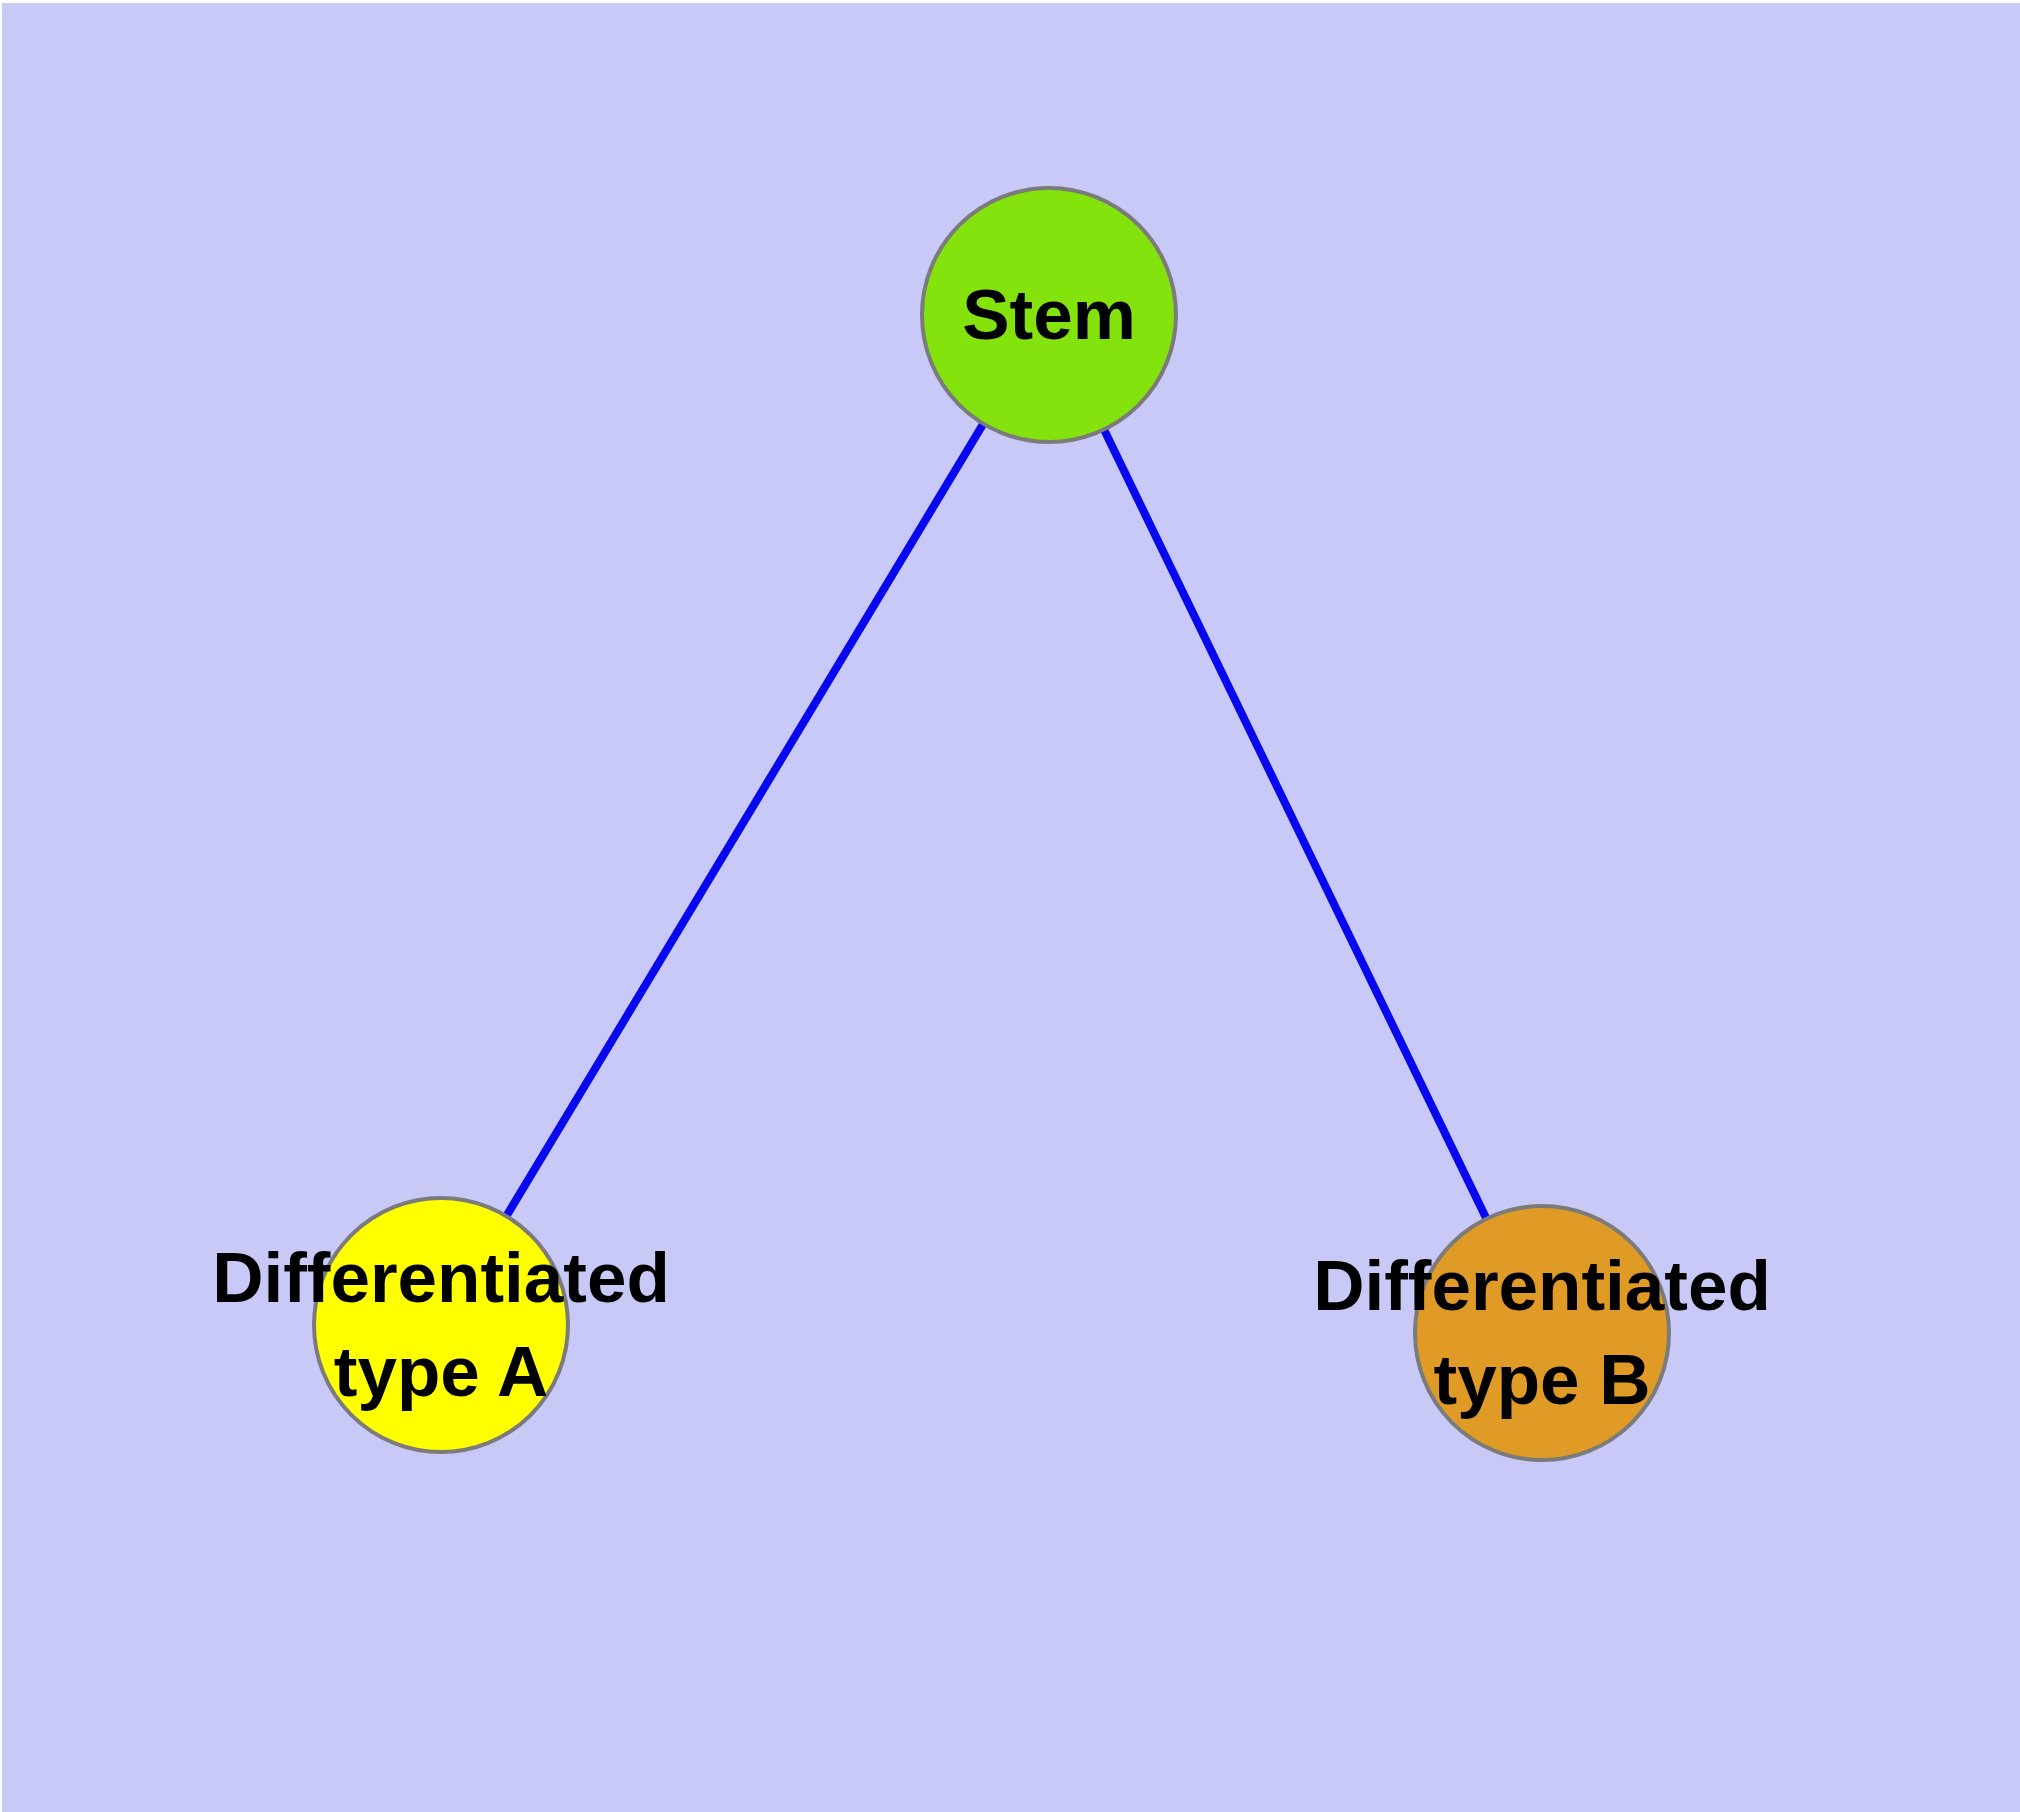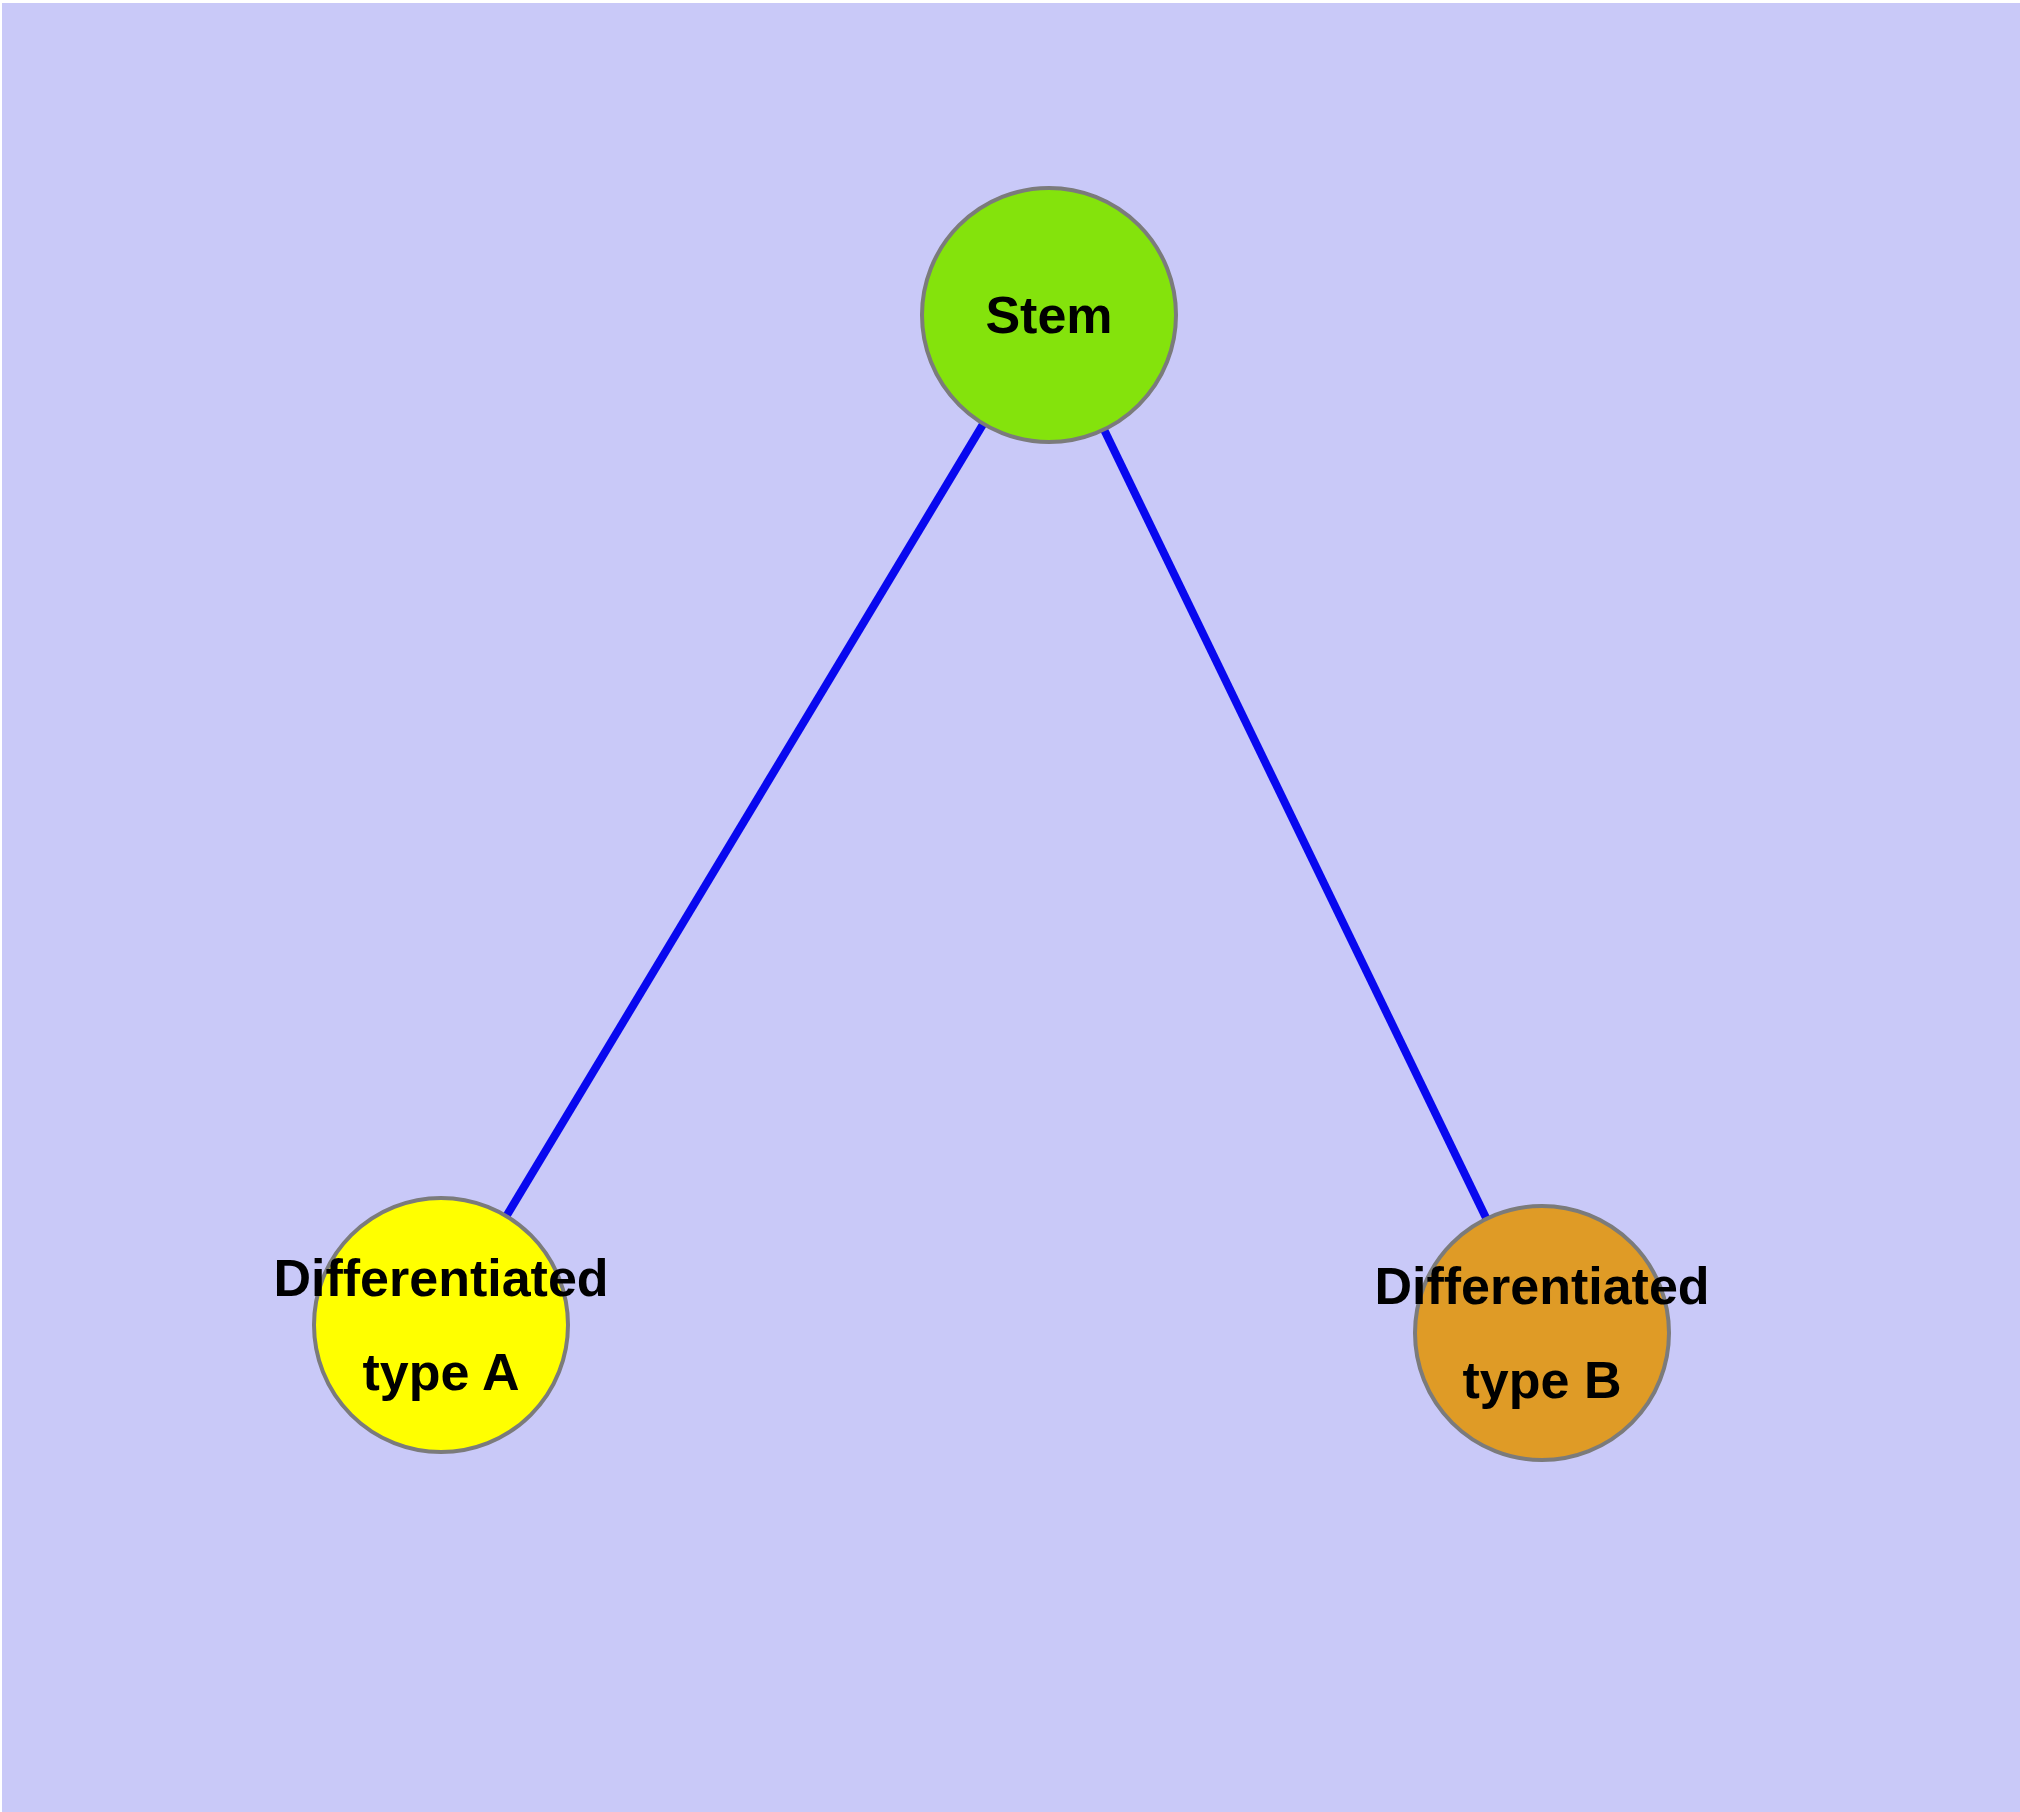--- a/index.html
+++ b/index.html
@@ -39,21 +39,21 @@
     box-sizing: border-box;
   }
   .node-label {
     position: absolute;
     left: 50%;
     top: 50%;
     transform: translate(-50%, -50%);
     width: max-content;
     text-align: center;
     white-space: pre-line;
-    font-size: 52px;
+    font-size: 71px;
     font-weight: bold;
     line-height: 94px;
     color: #000000;
     pointer-events: none;
   }
 </style>
 </head>
 <body>
 
 <div class="page" style="background: rgb(255, 255, 255);">

